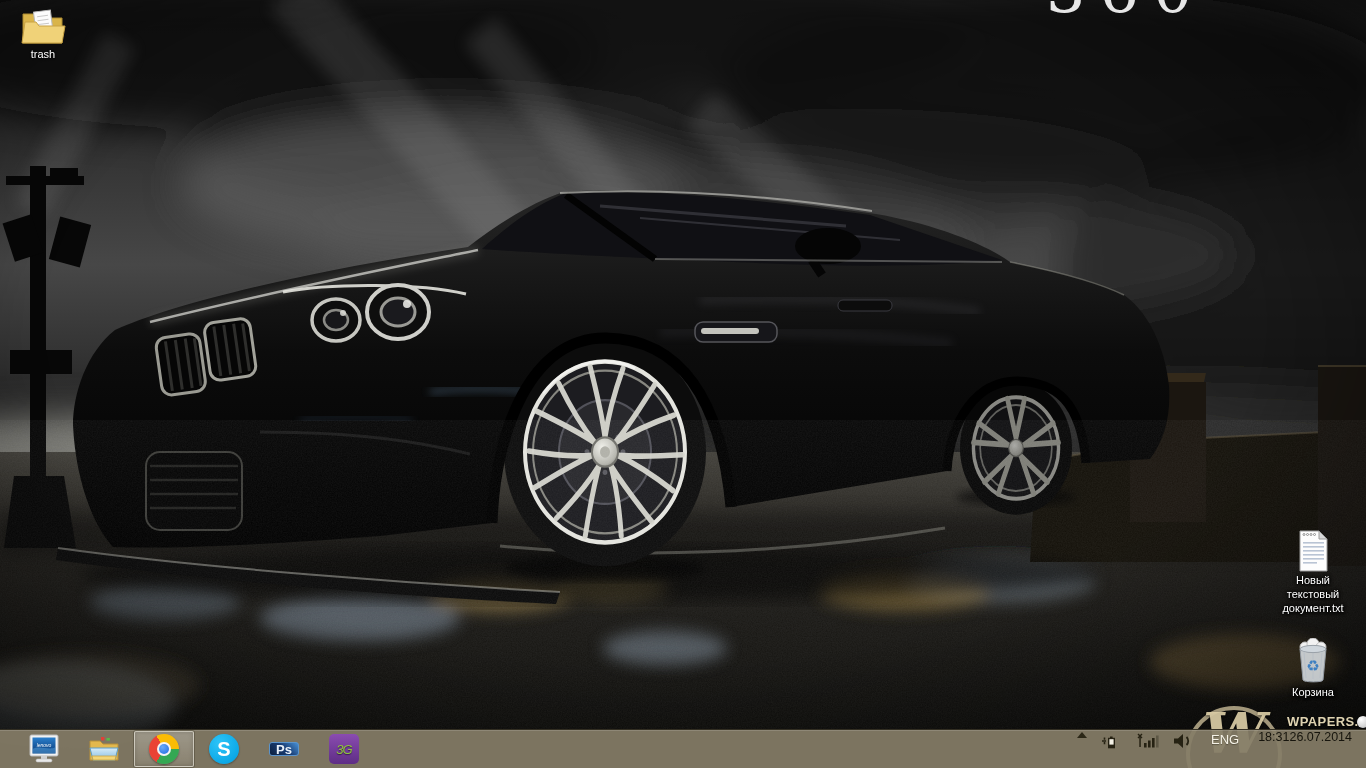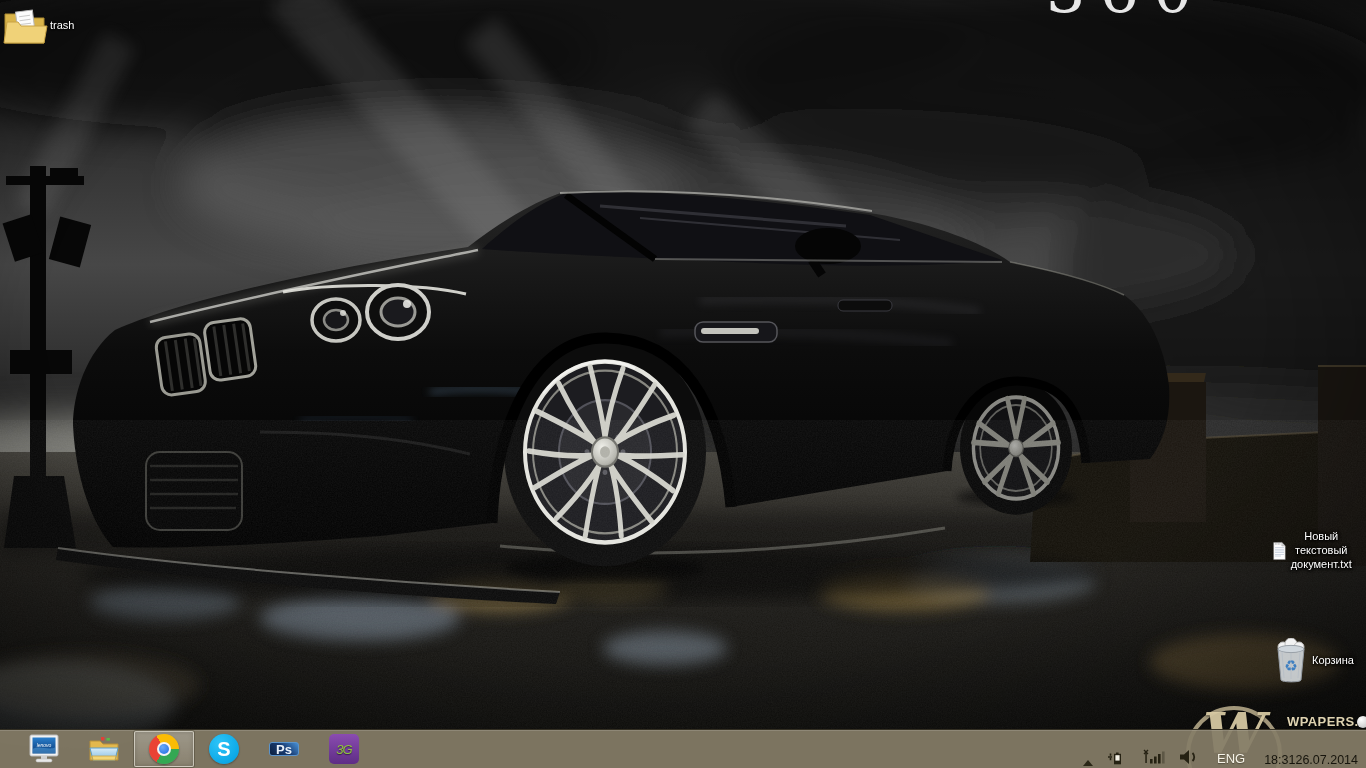--- a/index.html
+++ b/index.html
@@ -17,21 +17,21 @@
   .wm-circle{position:absolute;left:0;top:6px;width:88px;height:88px;border-radius:50%;
              border:4px solid rgba(212,198,160,.75);}
   .wm-w{position:absolute;left:17px;top:0;font-family:"DejaVu Serif",serif;font-style:italic;
         font-size:56px;font-weight:bold;color:rgba(224,209,170,.9);text-shadow:0 1px 2px rgba(0,0,0,.6);}
   .wm-text{position:absolute;left:101px;top:14px;font-size:13px;font-weight:bold;
            color:rgba(235,222,186,.95);letter-spacing:.4px;text-shadow:0 1px 2px rgba(0,0,0,.7);}
   .wm-ball{position:absolute;left:171px;top:16px;width:12px;height:12px;border-radius:50%;
            background:radial-gradient(circle at 35% 30%,#ffffff,#cfcfcf 70%,#9a9a9a);}
 
   
-  .dicon{position:absolute;width:82px;display:flex;flex-direction:row;align-items:center;
+  .dicon{position:absolute;width:82px;display:flex;flex-direction:column;align-items:center;
          gap:2px;cursor:default;z-index:3;}
   .dicon .lbl{max-width:82px;text-align:center;color:#fff;font-size:11px;line-height:1.25;
               text-shadow:0 1px 2px rgba(0,0,0,.95),1px 0 3px rgba(0,0,0,.85),0 0 4px rgba(0,0,0,.8);
               word-wrap:break-word;}
   .dicon-trash{left:2px;top:6px;}
   .dicon-doc{left:1272px;top:530px;}
   .dicon-bin{left:1272px;top:638px;}
 
   
   .taskbar{position:absolute;left:0;bottom:0;width:1366px;height:38px;z-index:10;
@@ -54,21 +54,21 @@
   .ic-skype{width:30px;height:30px;border-radius:50%;background:radial-gradient(circle at 35% 30%,#2cc4f8,#009de0);
             color:#fff;font-size:20px;font-weight:bold;display:flex;align-items:center;justify-content:center;
             box-shadow:0 1px 2px rgba(0,0,0,.35);}
   .ic-ps{width:30px;height:14px;border-radius:3px;border:1px solid #5a94cc;box-sizing:border-box;
          background:linear-gradient(225deg,#4790d4 0%,#1b4078 45%,#0b1f3e 100%);
          color:#eaf2fa;font-size:13px;font-weight:bold;display:flex;align-items:center;justify-content:center;}
   .ic-3g{width:30px;height:30px;border-radius:5px;background:linear-gradient(180deg,#8a4cb0,#5e2d85);
          color:#8fc43c;font-size:13px;font-weight:normal;font-style:italic;letter-spacing:-1px;
          display:flex;align-items:center;justify-content:center;text-shadow:0 1px 1px rgba(0,0,0,.5);}
 
-  .tb-tray{margin-left:auto;display:flex;align-items:flex-end;height:100%;padding-right:4px;gap:9px;}
+  .tb-tray{margin-left:auto;display:flex;align-items:flex-start;height:100%;padding-right:10px;gap:9px;}
   .tray-btn{background:none;border:none;padding:2px;margin:0;cursor:pointer;display:flex;
             align-items:center;justify-content:center;}
   .tri-up{width:0;height:0;border-left:5px solid transparent;border-right:5px solid transparent;
           border-bottom:6px solid #2b2717;}
   .lang{color:#f6f3e8;font-size:13px;text-shadow:0 1px 1px rgba(60,55,40,.6);padding:2px 6px;}
   .clock{display:flex;flex-direction:row;align-items:center;line-height:1.2;color:#17150d;
          font-size:12.5px;padding:0 4px;min-width:80px;}
 </style>
 </head>
 <body>

